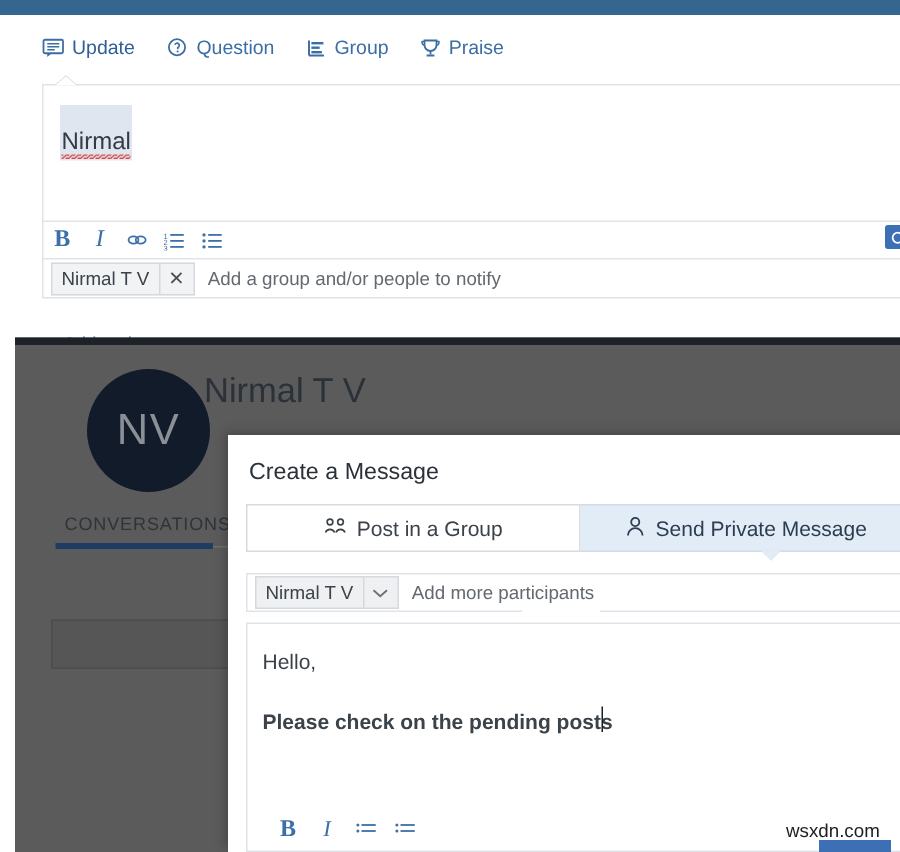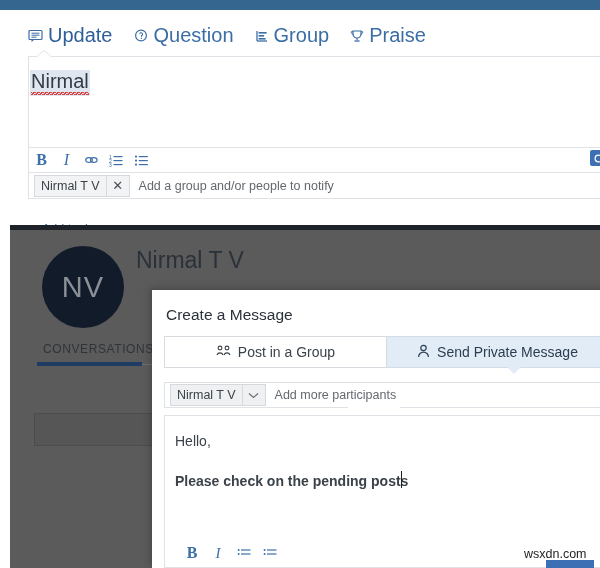--- a/index.html
+++ b/index.html
@@ -18,21 +18,21 @@
 
   
   .composer-page{
     position:absolute;left:0;top:10px;width:600px;height:215px;
     background:#ffffff;
   }
 
   .post-type-tabs{
     position:absolute;left:28px;top:14px;
     display:flex;align-items:center;gap:21px;
-    font-size:20px;color:#33609b;
+    font-size:13px;color:#33609b;
   }
   .ptt{display:flex;align-items:center;gap:5px;cursor:pointer;white-space:nowrap;}
   .ptt .lbl{color:#3b6ea5;}
   .ptt.active .lbl{color:#2f5f97;}
   .ptt svg{display:block;}
 
   .composer-box{
     position:absolute;left:28px;top:46px;width:580px;height:92px;
     border:1px solid #dfe3e8;border-top:1px solid #dfe3e8;
     box-sizing:border-box;background:#fff;
@@ -42,24 +42,24 @@
     border-left:7px solid transparent;border-right:7px solid transparent;
     border-bottom:6px solid #fff;z-index:4;
   }
   .caret-up-border{
     position:absolute;left:36px;top:40px;width:0;height:0;
     border-left:8px solid transparent;border-right:8px solid transparent;
     border-bottom:7px solid #dfe3e8;z-index:3;
   }
 
   .composer-text{
-    position:absolute;left:30px;top:60px;
-    font-size:20px;color:#333b44;
+    position:absolute;left:40px;top:60px;
+    font-size:16px;color:#333b44;
     background:#dfe6f0;
-    padding:0 1px 1px 1px;
+    padding:16px 1px 1px 1px;
     border-bottom:2px dotted transparent;
   }
   .composer-text .spell{
     border-bottom:2px solid transparent;
     background-image:repeating-linear-gradient(135deg,#d9413f 0,#d9413f 1px,transparent 1px,transparent 2px);
     background-repeat:repeat-x;background-size:4px 3px;background-position:0 100%;
     padding-bottom:3px;
   }
 
   
@@ -111,21 +111,21 @@
 
   
   .group-page{
     position:absolute;left:10px;top:225px;width:590px;height:343px;
     background:#5b5b5b;
   }
   .group-page-topline{
     position:absolute;left:0;top:0;width:590px;height:5px;background:#1d2128;
   }
   .avatar{
-    position:absolute;left:32px;top:21px;width:82px;height:82px;border-radius:50%;
+    position:absolute;left:48px;top:21px;width:82px;height:82px;border-radius:50%;
     background:#121b2a;color:#8b8f96;
     display:flex;align-items:center;justify-content:center;
     font-size:29px;letter-spacing:1px;
   }
   .group-name{
     position:absolute;left:126px;top:22px;
     font-size:23px;color:#2b3138;
   }
   .conv-tab{
     position:absolute;left:33px;top:117px;

